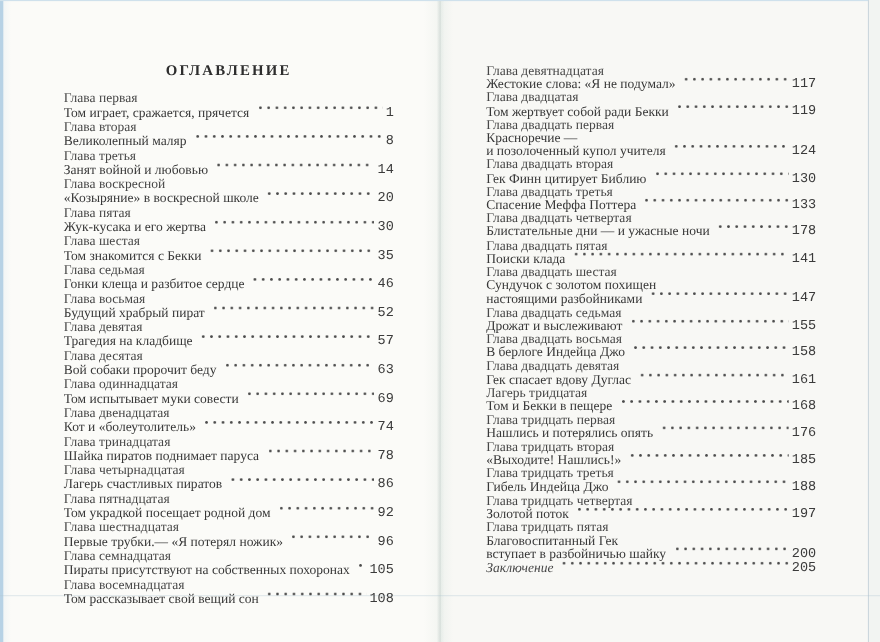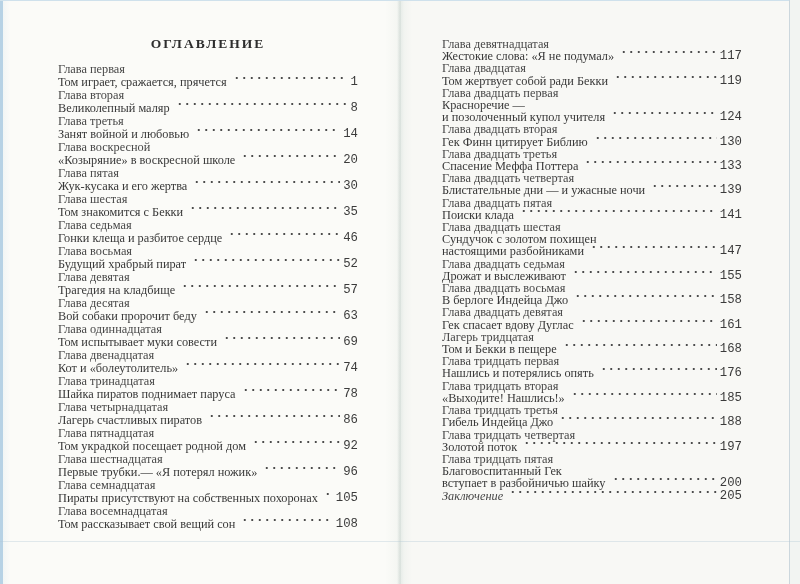--- a/index.html
+++ b/index.html
@@ -48,20 +48,21 @@
     position: absolute; left: 397px; top: 0; width: 7px; height: 584px;
     background: linear-gradient(to right,
       rgba(140,160,155,0.0) 0%,
       rgba(150,170,165,0.28) 45%,
       rgba(200,215,210,0.18) 60%,
       rgba(140,160,155,0.0) 100%);
   }
   .toc-col {
     position: absolute;
     width: 300px;
+    margin-top: 20px;
   }
   .col-left { left: 58px; top: 36px; }
   .col-right { left: 442px; top: 38px; }
   .toc-heading {
     text-align: center;
     font-weight: bold;
     font-size: 13.5px;
     letter-spacing: 2px;
     color: #2d2d2d;
     margin-bottom: 11px;
@@ -301,21 +302,21 @@
             <span class="title-text">Спасение Меффа Поттера</span>
             <span class="leader"></span>
             <span class="page-num">133</span>
           </div>
         </div>
         <div class="entry">
           <div class="chapter-label entry-line">Глава двадцать четвертая</div>
           <div class="title-line entry-line">
             <span class="title-text">Блистательные дни — и ужасные ночи</span>
             <span class="leader"></span>
-            <span class="page-num">139</span>
+            <span class="page-num">178</span>
           </div>
         </div>
         <div class="entry">
           <div class="chapter-label entry-line">Глава двадцать пятая</div>
           <div class="title-line entry-line">
             <span class="title-text">Поиски клада</span>
             <span class="leader"></span>
             <span class="page-num">141</span>
           </div>
         </div>

